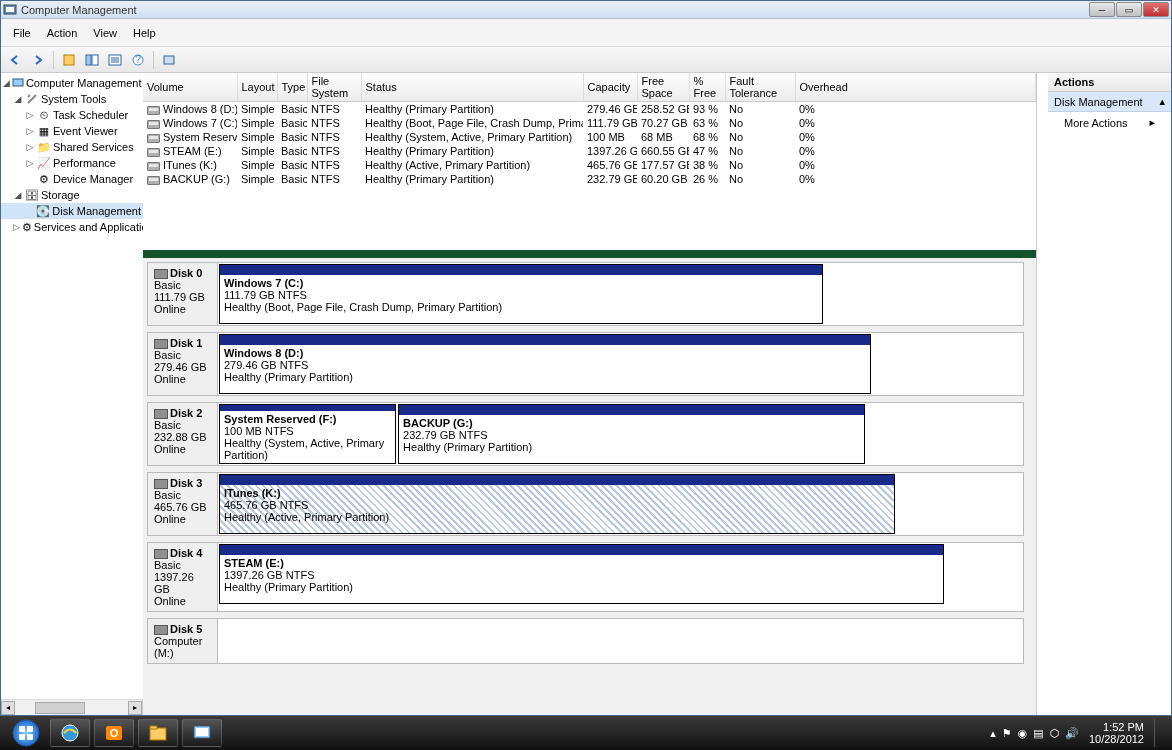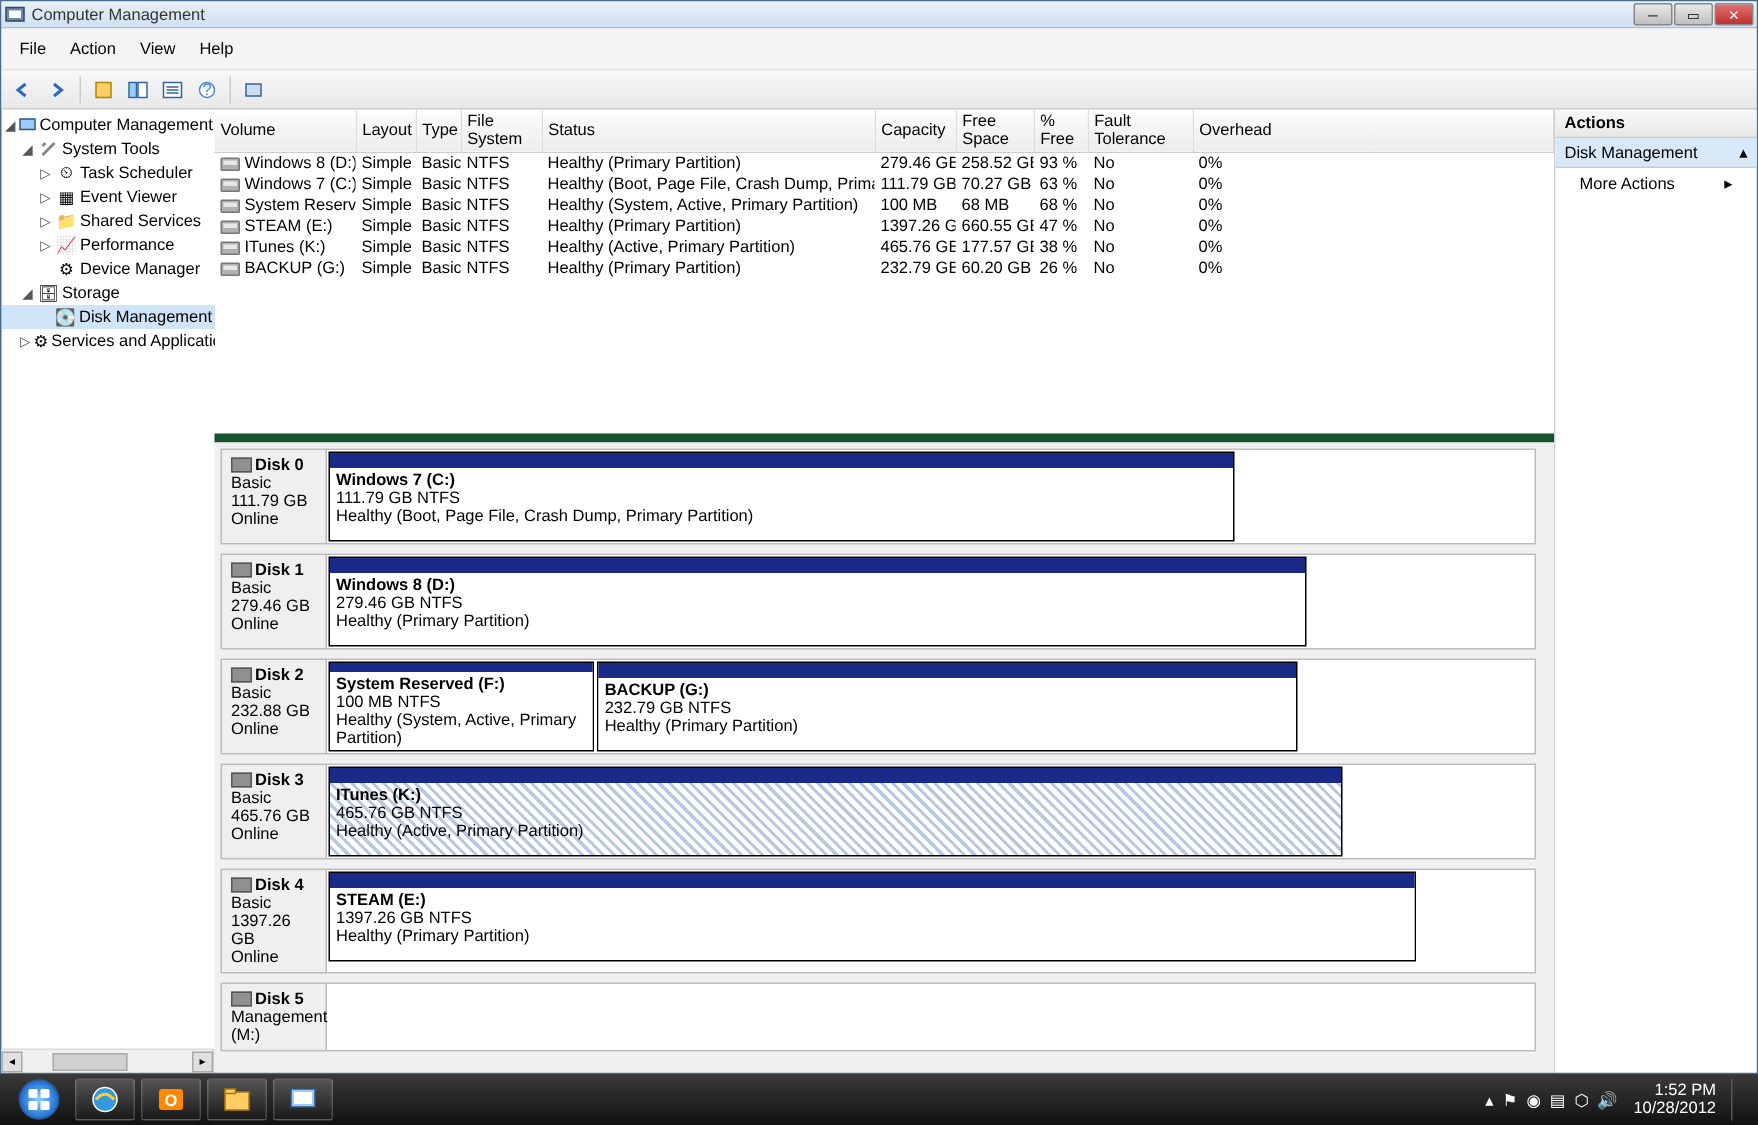--- a/index.html
+++ b/index.html
@@ -30,21 +30,21 @@
 .tree-pane { width: 142px; background: #fff; border-right: 1px solid #ccc; overflow: auto; padding: 2px 0; }
 .tree-pane .node { display: flex; align-items: center; padding: 1px 2px; white-space: nowrap; cursor: default; }
 .tree-pane .node.selected { background:#d0e4f8;}
 .tree-pane .twisty { width: 10px; text-align:center; color:#555; font-size:9px;}
 .tree-pane .ticon { width:14px; height:14px; margin: 0 2px; display:inline-flex; align-items:center; justify-content:center;}
 .tree-pane .indent1 { padding-left: 12px;}
 .tree-pane .indent2 { padding-left: 24px;}
 
 
 .main-pane { flex:1; display:flex; flex-direction:column; border-right:1px solid #ccc; min-height: 0;}
-.vol-list { height: 222px; overflow:auto; border-bottom: 6px solid #14532d;}
+.vol-list { height: 185px; overflow:auto; border-bottom: 8px solid #14532d;}
 .vol-table { width:100%; border-collapse:collapse; table-layout:fixed;}
 .vol-table th { text-align:left; font-weight:normal; background: linear-gradient(to bottom,#fdfdfd,#ececec); border-right:1px solid #ddd; border-bottom:1px solid #ccc; padding:2px 4px; position:sticky; top:0;}
 .vol-table td { padding:1px 4px; white-space:nowrap; overflow:hidden;}
 .vol-icon { display:inline-block; width:13px; height:9px; background:#b0b0b0; border:1px solid #777; border-radius:1px; vertical-align:middle; margin-right:3px; position:relative;}
 .vol-icon::after{content:""; position:absolute; left:1px; top:1px; right:1px; height:3px; background:#fff; opacity:.7;}
 
 
 .disk-pane { flex:1; overflow-y:auto; overflow-x:hidden; background:#f0f0f0; padding:2px;}
 .disk-row { display:flex; border:1px solid #bbb; background:#fff; margin: 2px 10px 6px 2px; }
 .disk-label { width: 70px; padding:4px 6px; border-right:1px solid #bbb; background:#efefef;}
@@ -59,21 +59,21 @@
 .part-body b { font-weight:bold;}
 .no-media { padding:12px 6px;}
 
 
 .legend { height:20px; background:#fff; border-top:1px solid #ccc; display:flex; align-items:center; padding:0 6px; gap:10px;}
 .legend .sw { width:10px; height:10px; border:1px solid #333; display:inline-block; margin-right:3px; vertical-align:middle;}
 .legend .sw.un { background:#000;}
 .legend .sw.pp { background:#1a2a88;}
 
 
-.actions-pane { width:134px; background:#fff; display:flex; flex-direction:column;}
+.actions-pane { width:134px; background:#fff; display:flex; flex-direction:column;padding-left:11px;}
 .actions-pane .hdr { background: linear-gradient(to bottom,#f8f8f8,#e8e8e8); padding:3px 6px; font-weight:bold; border-bottom:1px solid #ccc;}
 .actions-pane .section-hdr { background:#d8e8f8; padding:3px 6px; display:flex; justify-content:space-between; align-items:center; border-bottom:1px solid #c0d0e0;}
 .actions-pane .link { padding:4px 16px; cursor:default; display:flex; justify-content:space-between; align-items:center;}
 
 
 .hscroll { height:16px; background:#f0f0f0; border-top:1px solid #ddd; display:flex; align-items:center;}
 .hscroll .thumb{ width:50px; height:12px; background:#d0d0d0; border:1px solid #aaa; margin-left:20px;}
 .hscroll .arrow{ width:14px; height:14px; background:#e0e0e0; border:1px solid #aaa; display:flex; align-items:center; justify-content:center; font-size:8px;}
 
 
@@ -415,21 +415,21 @@
                 <div class="part" style="width:90%">
                   <div class="part-head"></div>
                   <div class="part-body"><b>STEAM  (E:)</b><br>1397.26 GB NTFS<br>Healthy (Primary Partition)</div>
                 </div>
               </div>
             </div>
           </div>
           <div class="disk-row">
             <div class="disk-label">
               <div><span class="dicon"></span><b>Disk 5</b></div>
-              <div>Management (M:)</div>
+              <div>Computer (M:)</div>
             </div>
           </div>
         </div>
 
     </div>
 
     <div class="actions-pane">
       <div class="hdr">Actions</div>
       <div class="section-hdr">
         <span>Disk Management</span>

